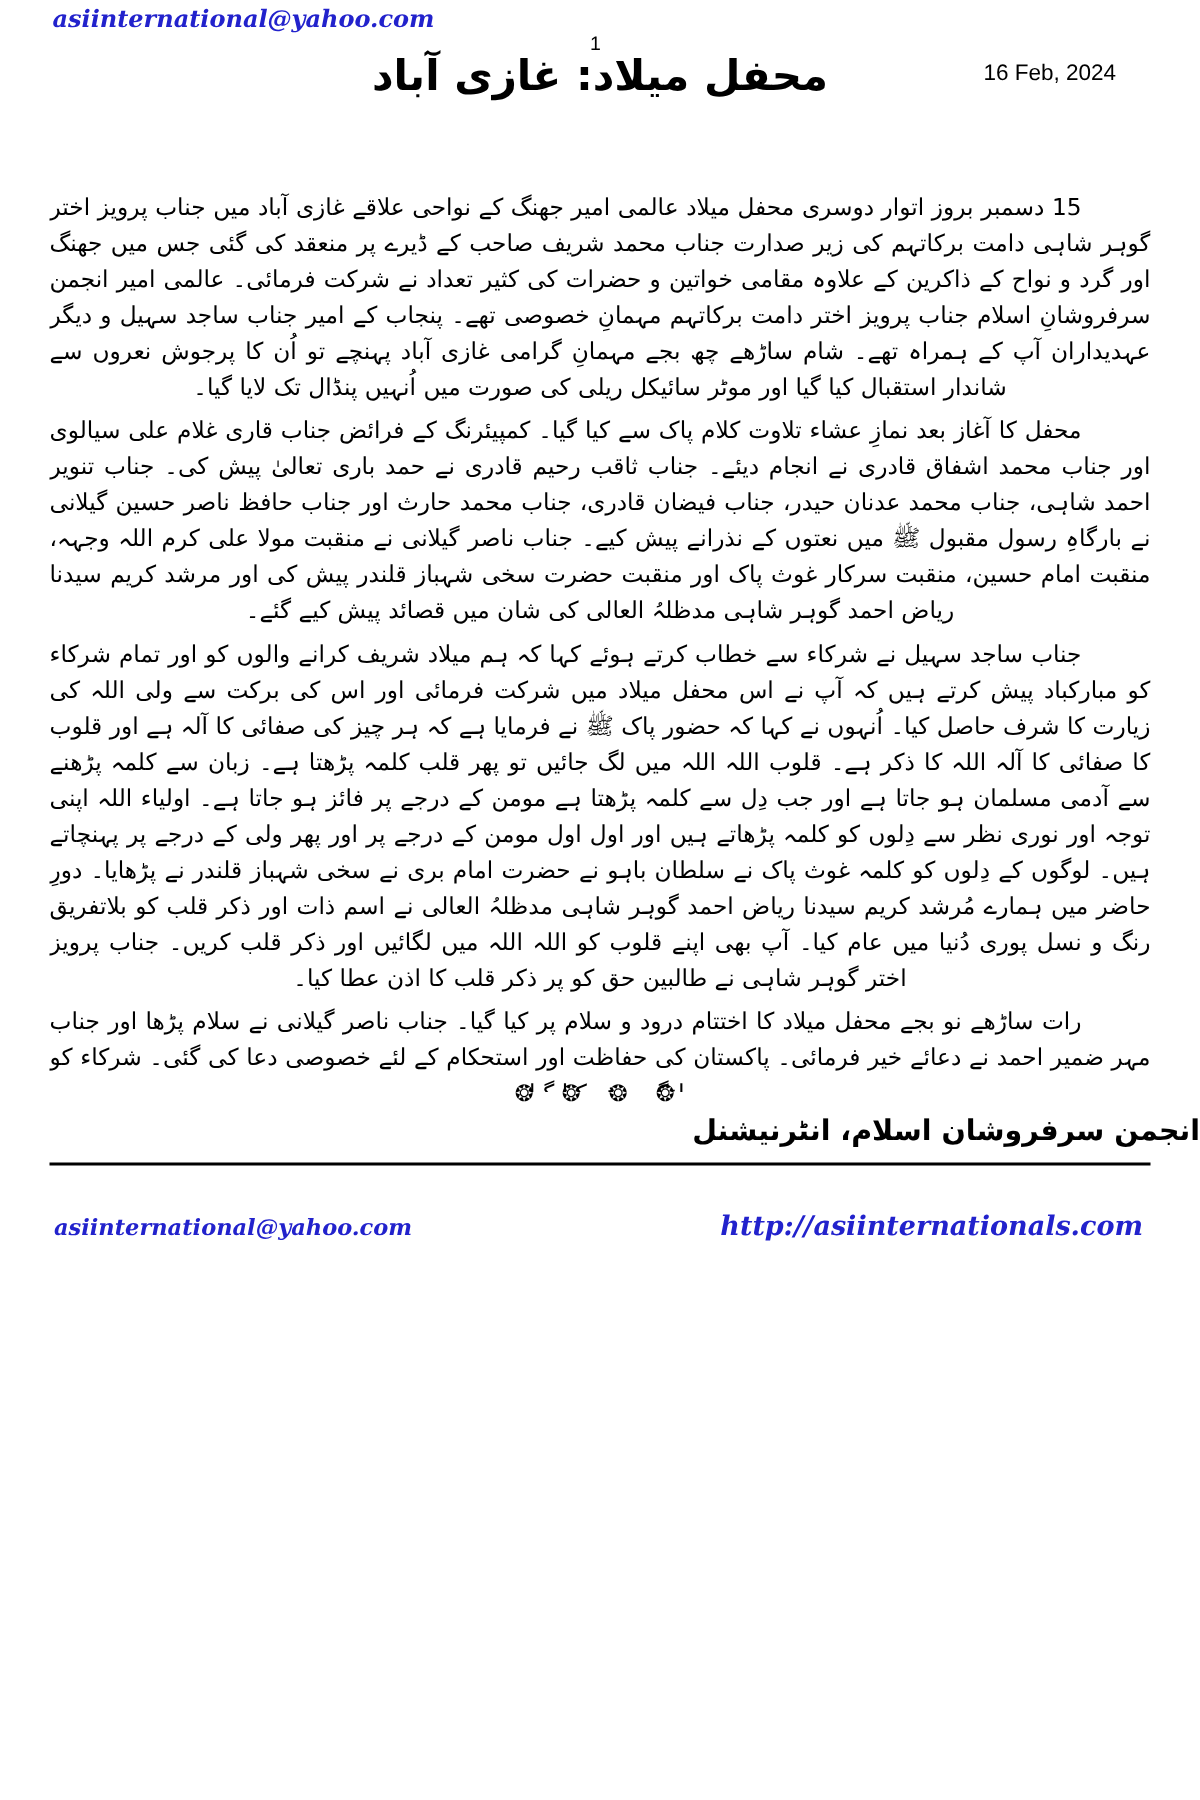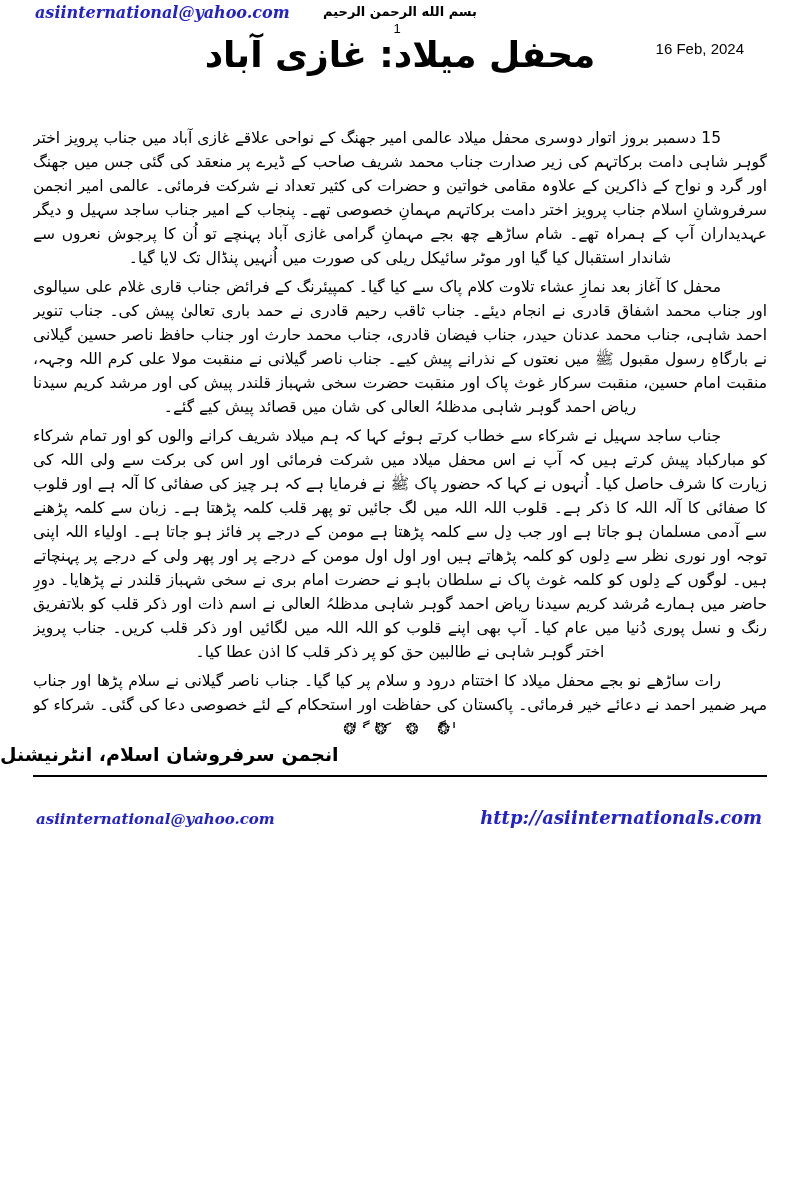--- a/index.html
+++ b/index.html
@@ -32,21 +32,21 @@
     font-size:13px;
   }
   .date{
     position:absolute;top:40px;right:56px;
     font-family:"Liberation Sans",sans-serif;
     font-size:15px;
   }
   .doc-title{
     position:absolute;top:34px;left:0;right:0;
     margin:0;text-align:center;direction:rtl;
-    font-size:36px;font-weight:bold;
+    font-size:28px;font-weight:bold;
     font-family:"DejaVu Sans",sans-serif;
   }
   
   .article{
     position:absolute;top:126px;left:33px;right:33px;bottom:112px;
     overflow:hidden;
     direction:rtl;
     text-align:justify;
     text-align-last:center;
     font-size:15.5px;
@@ -57,21 +57,21 @@
     text-indent:46px;
   }
   
   .footer{position:absolute;left:0;right:0;bottom:12px;}
   .ornaments{
     text-align:center;
     font-size:15px;letter-spacing:7px;
     line-height:18px;
   }
   .org-name{
-    text-align:left;direction:rtl;
+    text-align:right;direction:rtl;
     font-size:19px;font-weight:bold;
     margin-top:3px;line-height:26px;
   }
   .footer-rule{
     border:none;border-top:2px solid #000;
     margin:8px 33px 4px 33px;
   }
   .footer-links{
     display:flex;justify-content:space-between;align-items:baseline;
     padding:0 38px 0 36px;
@@ -87,21 +87,20 @@
     font-size:18px;color:#2222cc;text-decoration:none;margin-top:26px;
   }
 </style>
 </head>
 <body>
 
 <div class="page">
 
   <div class="header">
     <a class="email-top" href="#">asiinternational@yahoo.com</a>
-    <div class="bismillah">بسم الله الرحمن الرحيم</div>
     <div class="page-number">1</div>
     <div class="date">16 Feb, 2024</div>
     <h1 class="doc-title">محفل میلاد: غازی آباد</h1>
   </div>
 
   <div class="article">
     <p>15 دسمبر بروز اتوار دوسری محفل میلاد عالمی امیر جھنگ کے نواحی علاقے غازی آباد میں جناب پرویز اختر گوہر شاہی دامت برکاتہم کی زیر صدارت جناب محمد شریف صاحب کے ڈیرے پر منعقد کی گئی جس میں جھنگ اور گرد و نواح کے ذاکرین کے علاوہ مقامی خواتین و حضرات کی کثیر تعداد نے شرکت فرمائی۔ عالمی امیر انجمن سرفروشانِ اسلام جناب پرویز اختر دامت برکاتہم مہمانِ خصوصی تھے۔ پنجاب کے امیر جناب ساجد سہیل و دیگر عہدیداران آپ کے ہمراہ تھے۔ شام ساڑھے چھ بجے مہمانِ گرامی غازی آباد پہنچے تو اُن کا پرجوش نعروں سے شاندار استقبال کیا گیا اور موٹر سائیکل ریلی کی صورت میں اُنہیں پنڈال تک لایا گیا۔</p>
     <p>محفل کا آغاز بعد نمازِ عشاء تلاوت کلام پاک سے کیا گیا۔ کمپیئرنگ کے فرائض جناب قاری غلام علی سیالوی اور جناب محمد اشفاق قادری نے انجام دیئے۔ جناب ثاقب رحیم قادری نے حمد باری تعالیٰ پیش کی۔ جناب تنویر احمد شاہی، جناب محمد عدنان حیدر، جناب فیضان قادری، جناب محمد حارث اور جناب حافظ ناصر حسین گیلانی نے بارگاہِ رسول مقبول ﷺ میں نعتوں کے نذرانے پیش کیے۔ جناب ناصر گیلانی نے منقبت مولا علی کرم اللہ وجہہ، منقبت امام حسین، منقبت سرکار غوث پاک اور منقبت حضرت سخی شہباز قلندر پیش کی اور مرشد کریم سیدنا ریاض احمد گوہر شاہی مدظلہُ العالی کی شان میں قصائد پیش کیے گئے۔</p>
     <p>جناب ساجد سہیل نے شرکاء سے خطاب کرتے ہوئے کہا کہ ہم میلاد شریف کرانے والوں کو اور تمام شرکاء کو مبارکباد پیش کرتے ہیں کہ آپ نے اس محفل میلاد میں شرکت فرمائی اور اس کی برکت سے ولی اللہ کی زیارت کا شرف حاصل کیا۔ اُنہوں نے کہا کہ حضور پاک ﷺ نے فرمایا ہے کہ ہر چیز کی صفائی کا آلہ ہے اور قلوب کا صفائی کا آلہ اللہ کا ذکر ہے۔ قلوب اللہ اللہ میں لگ جائیں تو پھر قلب کلمہ پڑھتا ہے۔ زبان سے کلمہ پڑھنے سے آدمی مسلمان ہو جاتا ہے اور جب دِل سے کلمہ پڑھتا ہے مومن کے درجے پر فائز ہو جاتا ہے۔ اولیاء اللہ اپنی توجہ اور نوری نظر سے دِلوں کو کلمہ پڑھاتے ہیں اور اول اول مومن کے درجے پر اور پھر ولی کے درجے پر پہنچاتے ہیں۔ لوگوں کے دِلوں کو کلمہ غوث پاک نے سلطان باہو نے حضرت امام بری نے سخی شہباز قلندر نے پڑھایا۔ دورِ حاضر میں ہمارے مُرشد کریم سیدنا ریاض احمد گوہر شاہی مدظلہُ العالی نے اسم ذات اور ذکر قلب کو بلاتفریق رنگ و نسل پوری دُنیا میں عام کیا۔ آپ بھی اپنے قلوب کو اللہ اللہ میں لگائیں اور ذکر قلب کریں۔ جناب پرویز اختر گوہر شاہی نے طالبین حق کو پر ذکر قلب کا اذن عطا کیا۔</p>
     <p>رات ساڑھے نو بجے محفل میلاد کا اختتام درود و سلام پر کیا گیا۔ جناب ناصر گیلانی نے سلام پڑھا اور جناب مہر ضمیر احمد نے دعائے خیر فرمائی۔ پاکستان کی حفاظت اور استحکام کے لئے خصوصی دعا کی گئی۔ شرکاء کو لنگر پیش کیا گیا۔</p>

